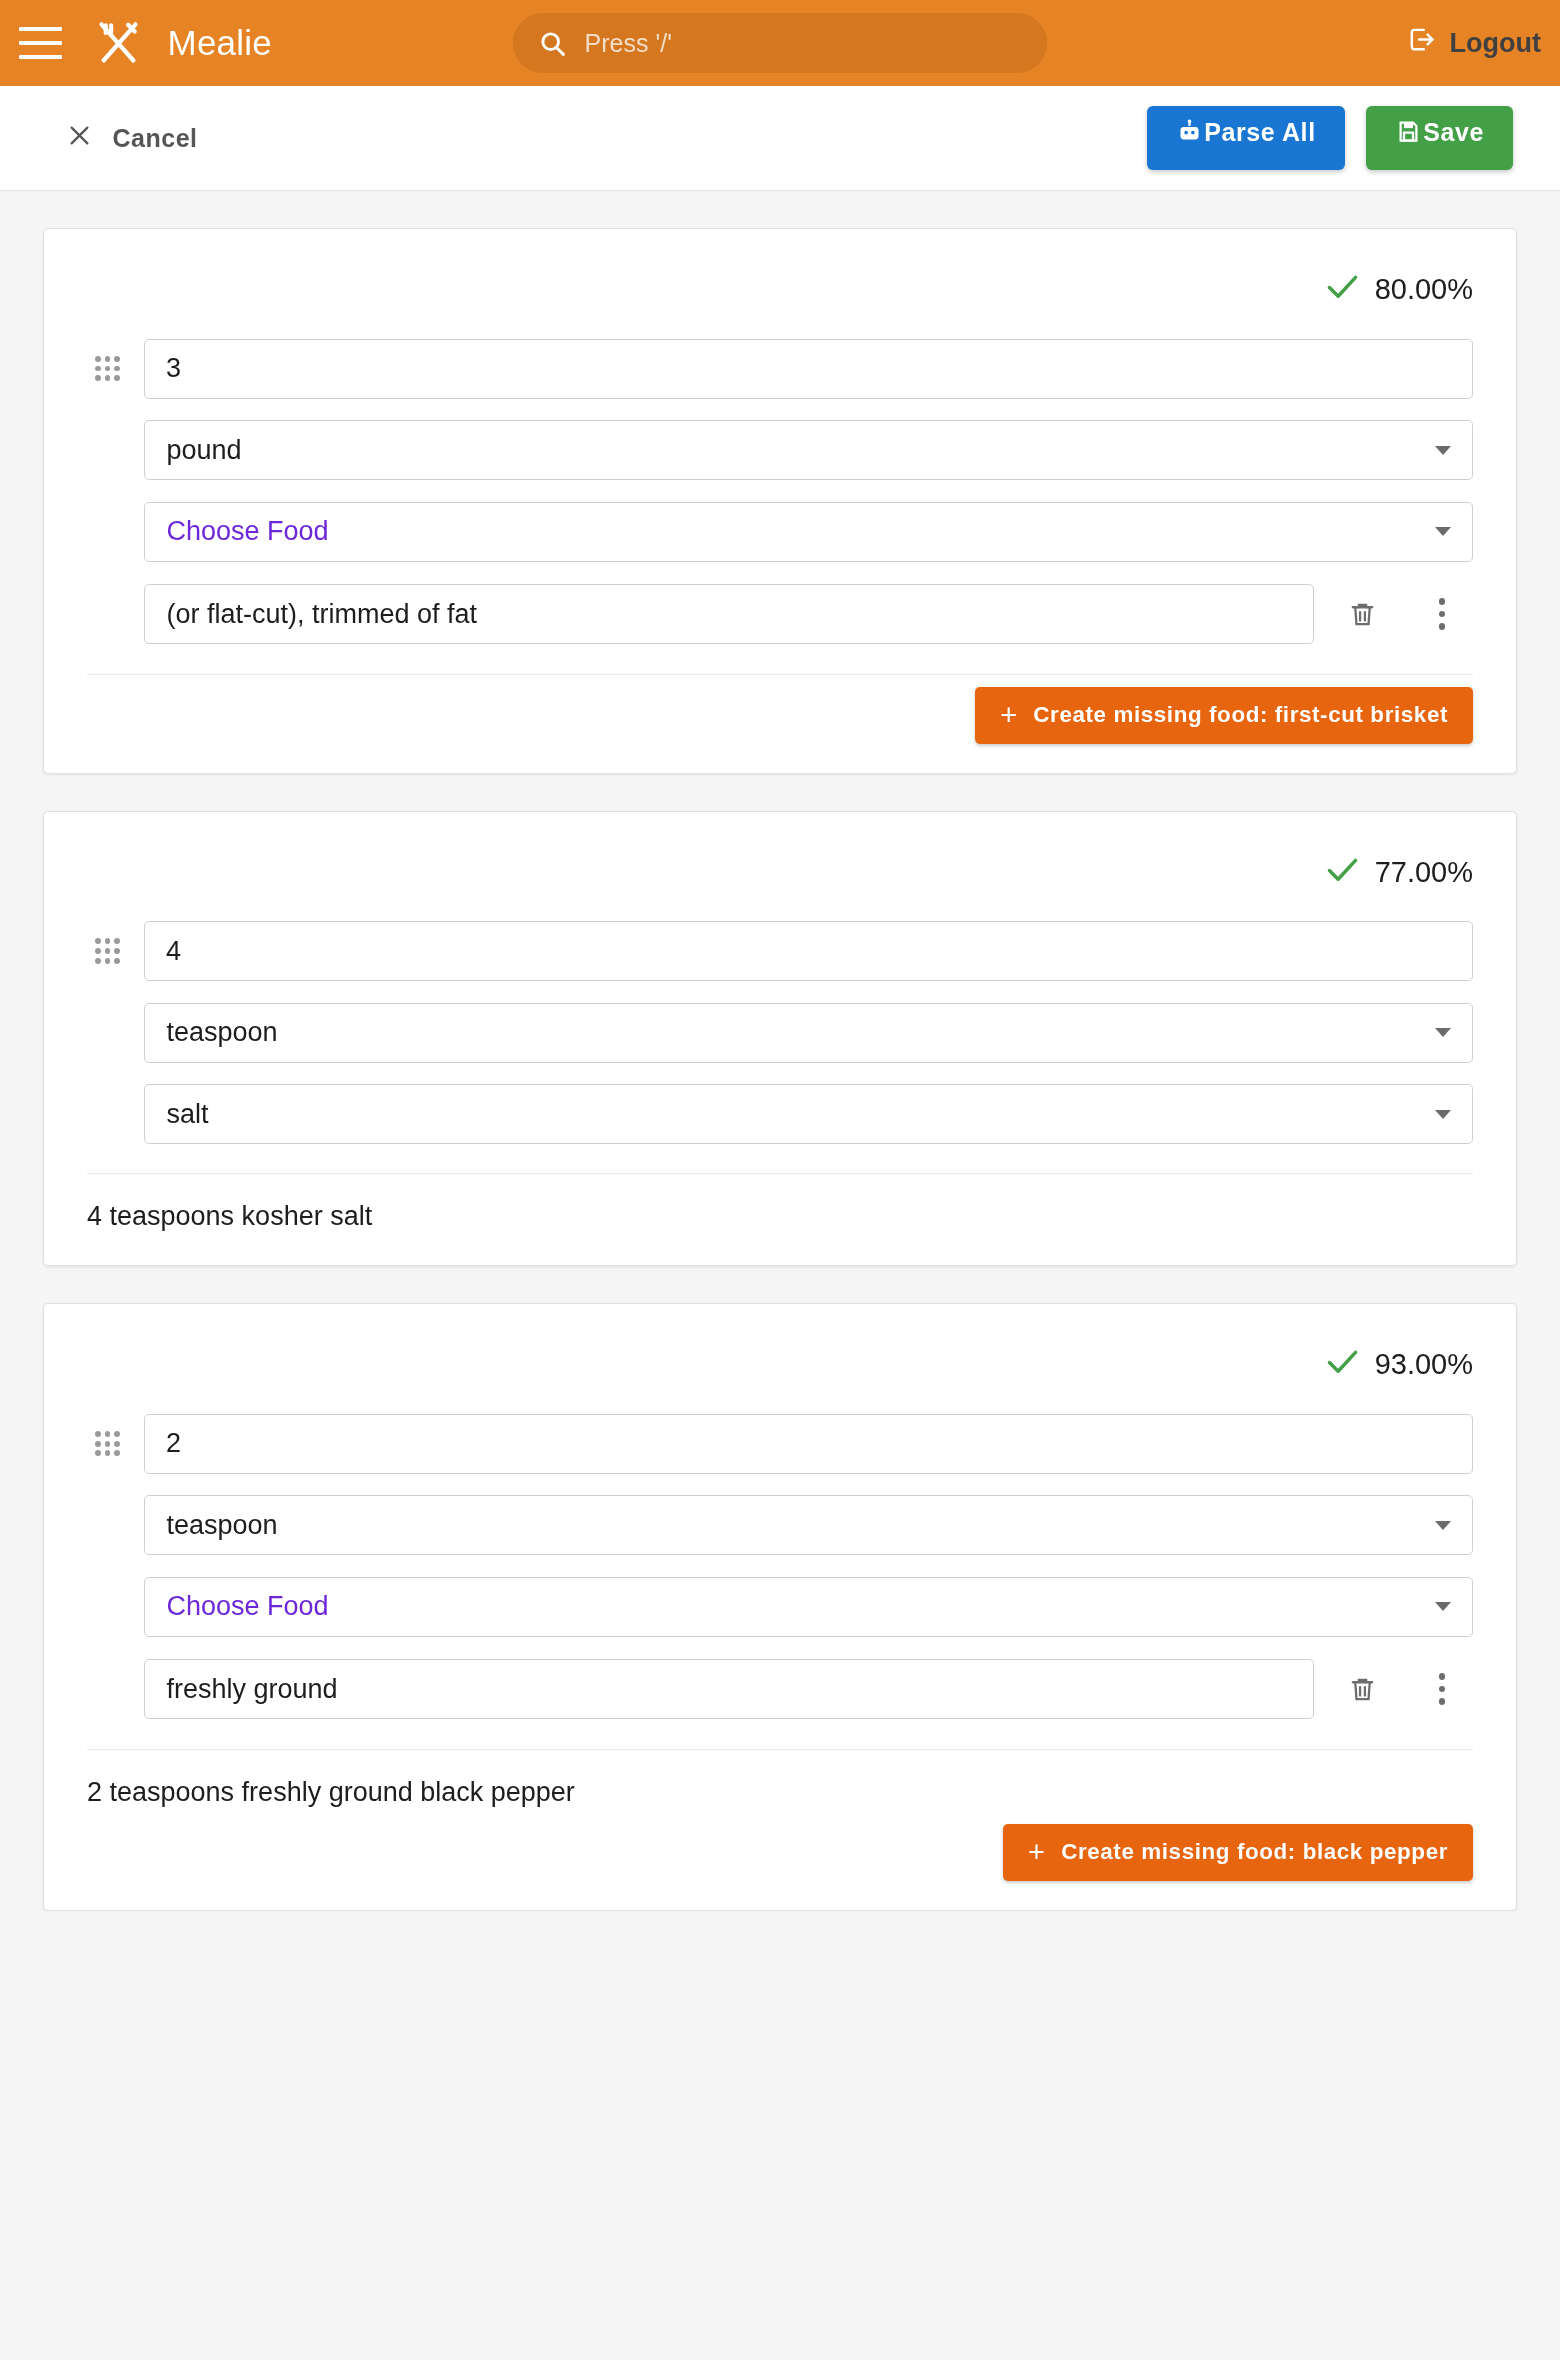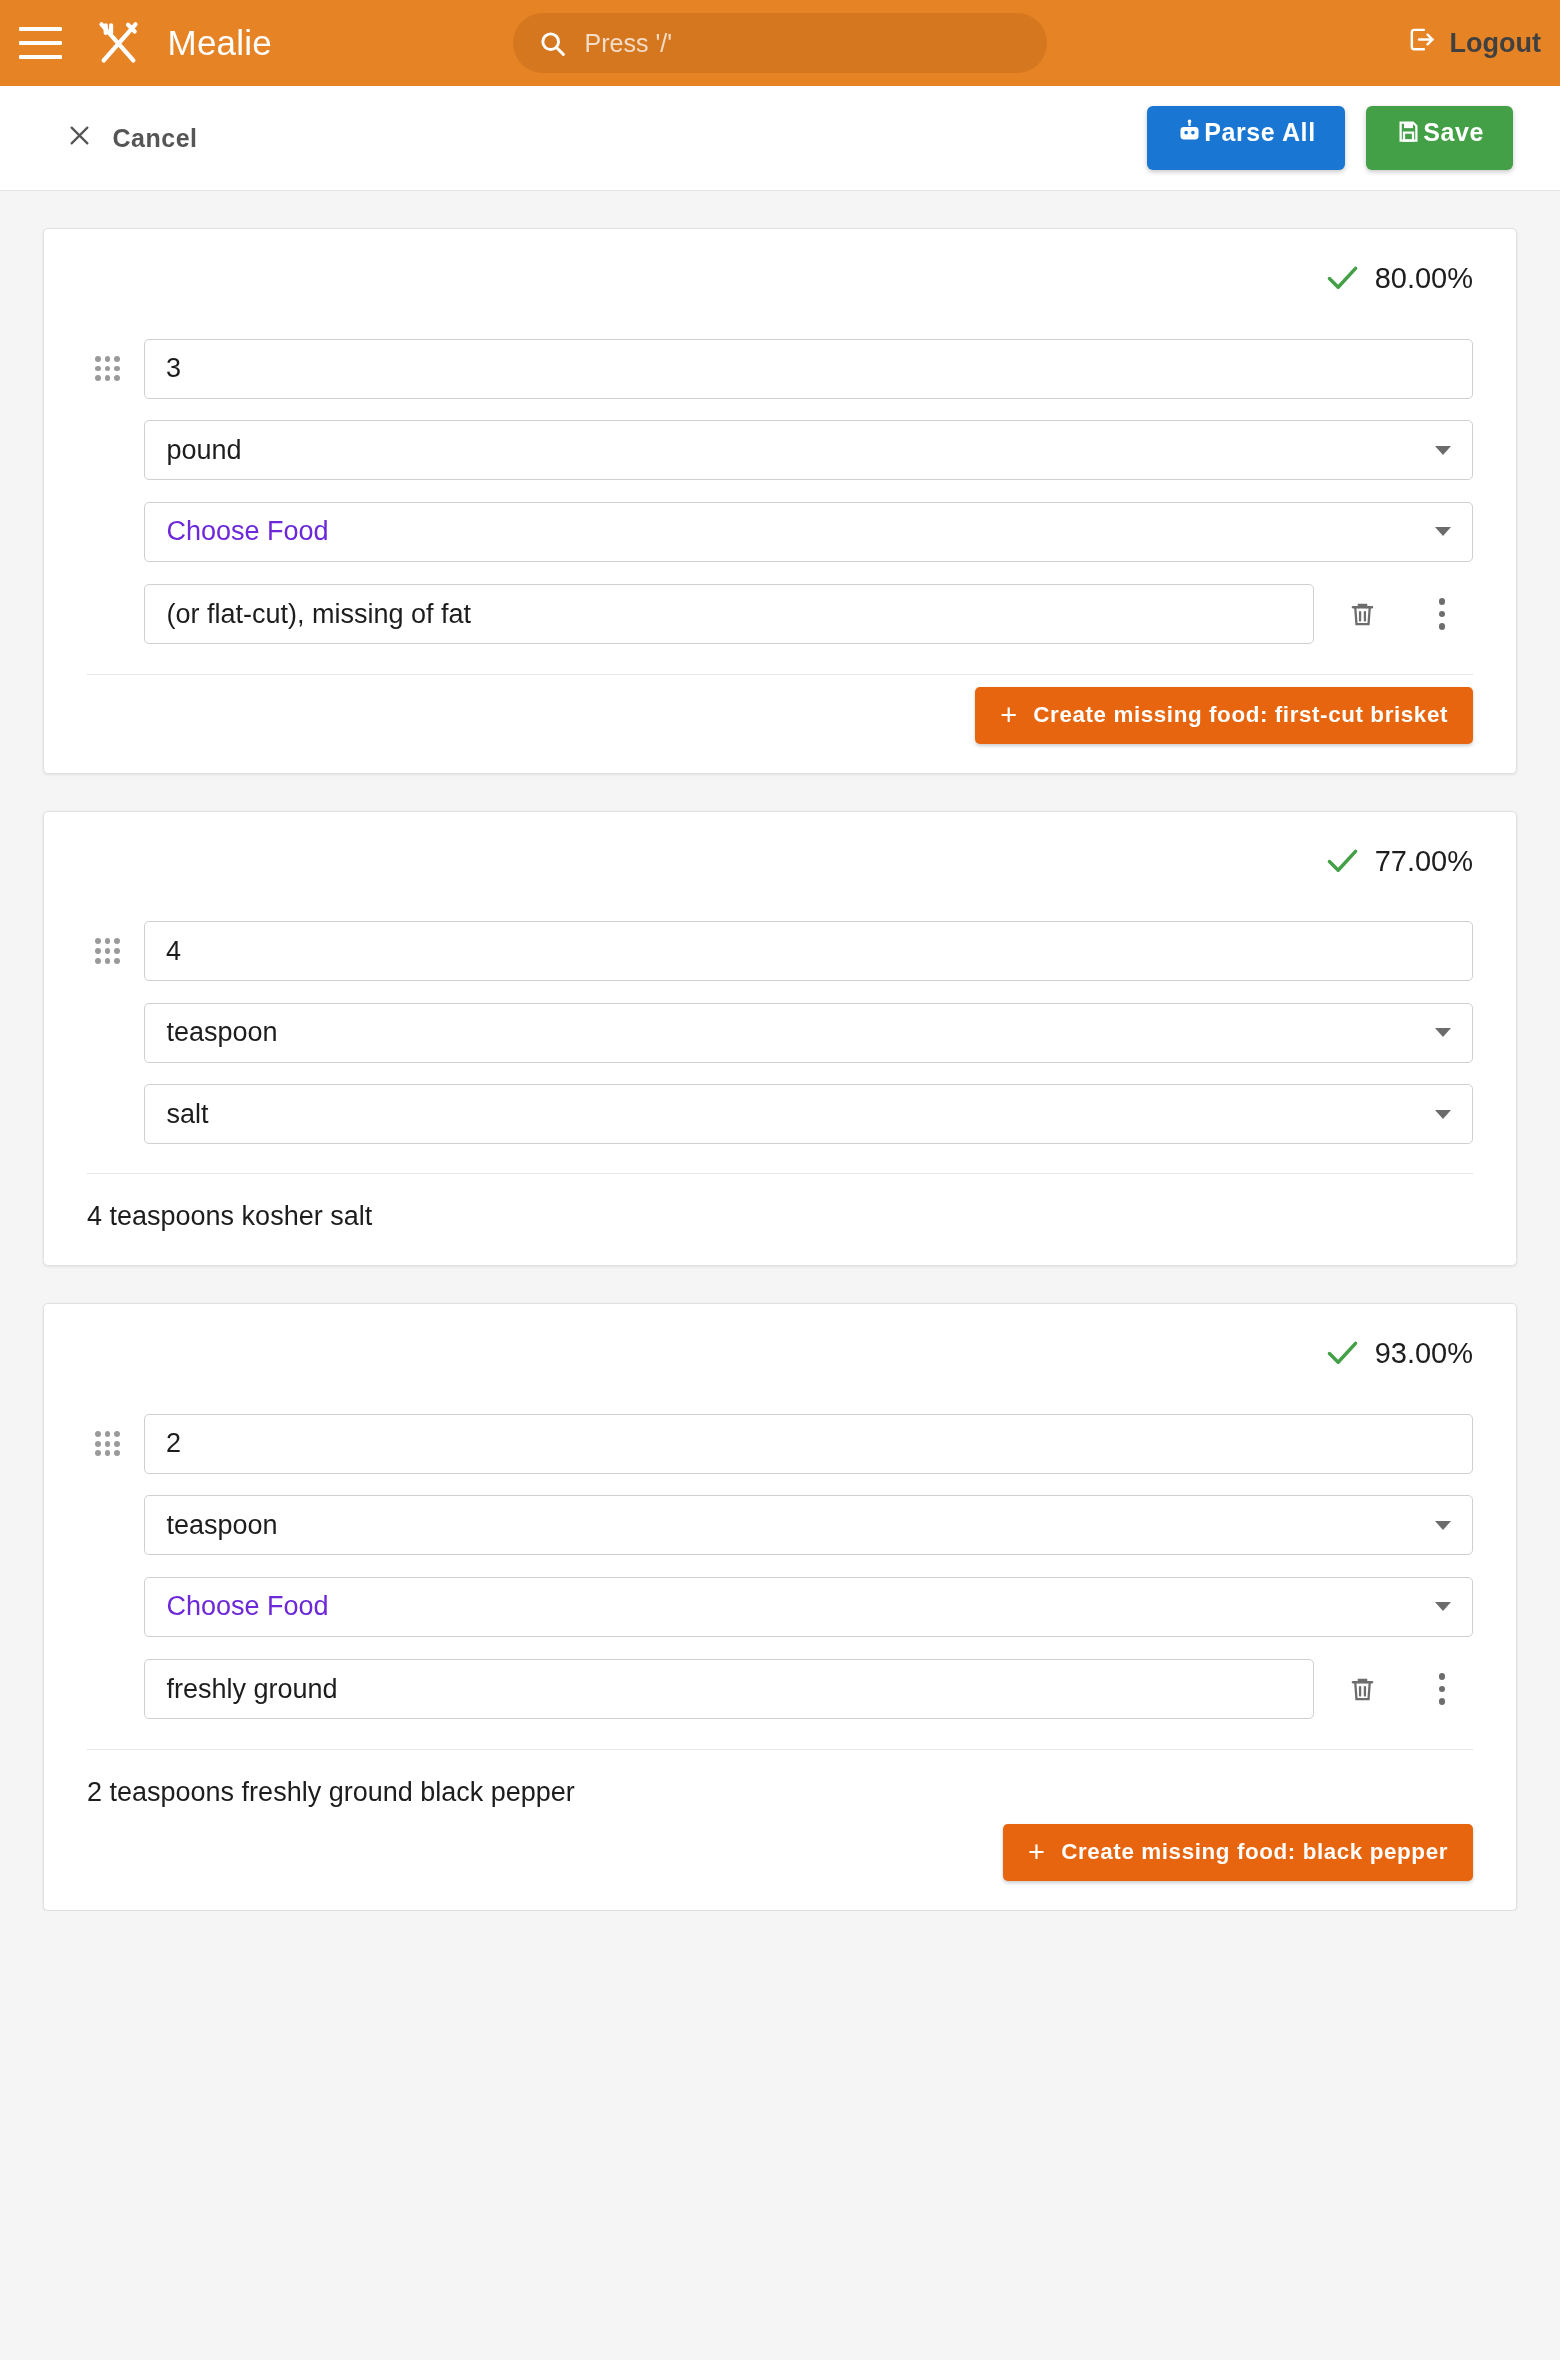--- a/index.html
+++ b/index.html
@@ -115,20 +115,21 @@
     background: #fff;
     border: 1px solid #e0e0e0;
     border-radius: 4.9px;
     margin-top: 37px;
     padding: 33px 43px 29px 43px;
     box-shadow: 0 1px 2.9px rgba(0,0,0,.08);
   }
   .card-head {
     display: flex;
     justify-content: flex-end;
+    align-items: center;
     gap: 14px;
     height: 55px;
   }
   .check { color: #43a047; font-size: 37px; line-height: 1; }
   .pct { font-size: 29px; color: #1d1d1d; }
 
   .row {
     display: flex;
     align-items: center;
     margin-top: 21.5px;
@@ -338,21 +339,21 @@
 
     <div class="row row-indent">
       <div class="field placeholder">
         <span>Choose Food</span>
         <span class="caret"></span>
       </div>
     </div>
 
     <div class="row-note">
       <div class="field note-field">
-        <span>(or flat-cut), missing of fat</span>
+        <span>(or flat-cut), trimmed of fat</span>
       </div>
       <div class="icon-btn">
         <svg width="29" height="29" viewBox="0 0 24 24" fill="none" stroke="#6d6d6d" stroke-width="1.9" stroke-linecap="round">
           <path d="M4 6 H20"></path>
             <path d="M9 6 V4 h6 v2"></path>
           <path d="M6 6 l1 14 h10 l1 -14"></path>
           <path d="M10 10 v7 M14 10 v7"></path>
         </svg>
       </div>
       <div class="icon-btn">

